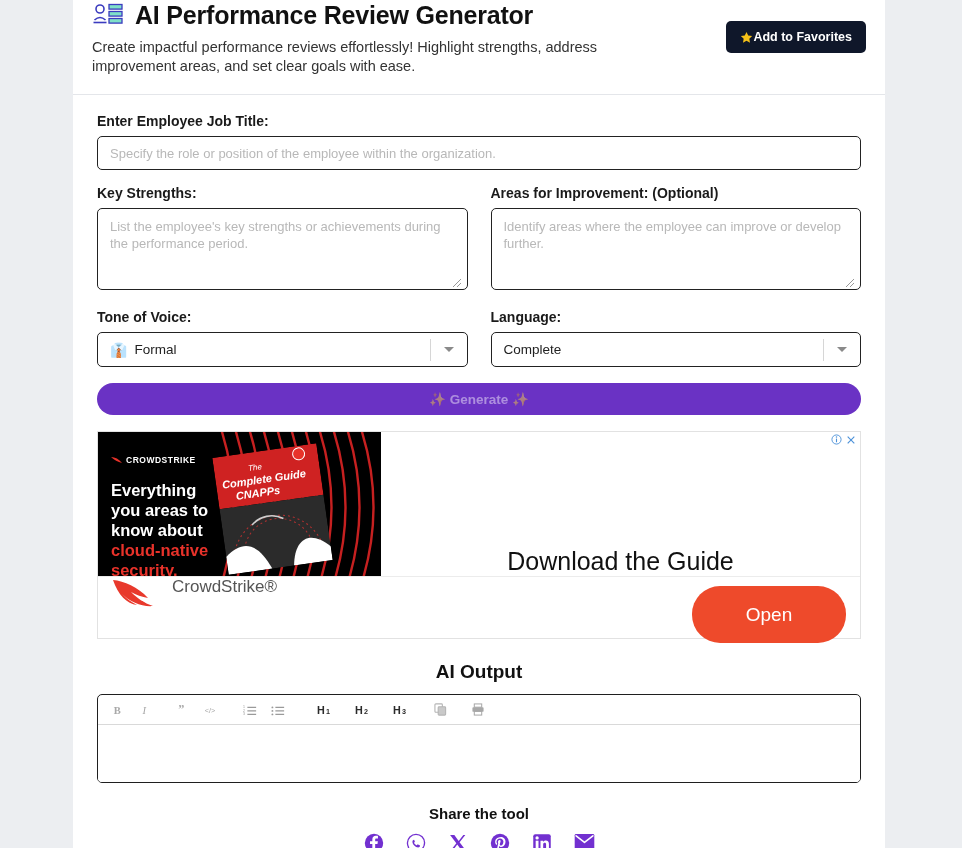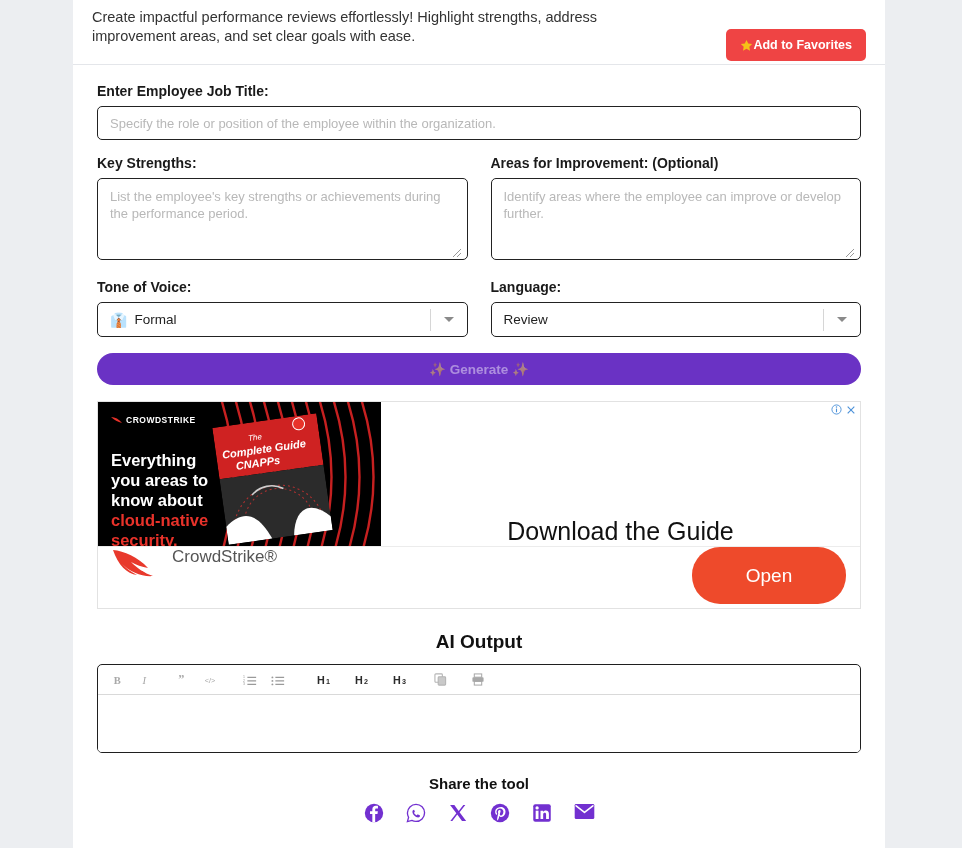--- a/index.html
+++ b/index.html
@@ -27,21 +27,21 @@
   .tool-title {
     font-size: 25px; font-weight: bold; color:#111; letter-spacing:-0.2px;
     line-height: 30px; margin:0;
   }
   .tool-desc {
     font-size:14.5px; color:#333; line-height:19px; margin:8px 0 0 0;
     max-width: 520px;
   }
   .fav-btn {
     position:absolute; right:19px; top:21px;
-    background:#ef4444; color:#fff; border:none; border-radius:5px;
+    background:#0f172a; color:#fff; border:none; border-radius:5px;
     height:32px; padding:0 14px; font-size:12.5px; font-weight:bold;
     display:flex; align-items:center; gap:0; cursor:pointer;
     font-family:"Liberation Sans", sans-serif;
   }
   .star-icon { width:13px; height:13px; display:block; }
 
   
   .form-area { padding: 18px 24px 0 24px; }
   .field-label {
     font-size:14px; font-weight:bold; color:#1a1a1a; display:block;
@@ -100,21 +100,21 @@
     position:absolute; right:4px; top:2px; display:flex; gap:4px;
     align-items:center; z-index:4;
   }
   .ad-choices svg { display:block; }
   .ad-banner { display:flex; height:144px; }
   .ad-left {
     width:283px; flex:0 0 283px; background:#000; position:relative;
     overflow:hidden;
   }
   .cs-logo-top {
-    position:absolute; left:13px; top:13px; display:flex;
+    position:absolute; left:13px; top:23px; display:flex;
     align-items:center; gap:3px; z-index:3;
   }
   .cs-word { color:#fff; font-size:8.5px; font-weight:bold; letter-spacing:0.5px; }
   .ad-head {
     position:absolute; left:13px; top:48px; z-index:3;
     font-size:16.5px; font-weight:bold; line-height:20px; color:#fff;
     font-family:"Liberation Sans", sans-serif;
   }
   .ad-head .red { color:#e8322a; }
   .stripes {
@@ -138,20 +138,21 @@
   }
   .falcon { width:46px; height:32px; flex:0 0 auto; }
   .adv-name {
     font-size:17px; color:#555; margin-left:14px; flex:1 1 auto;
     font-family:"Liberation Sans", sans-serif;
   }
   .open-btn {
     background:#ee4a2b; color:#fff; border:none; border-radius:28px;
     width:154px; height:57px; font-size:19px; cursor:pointer;
     font-family:"Liberation Sans", sans-serif;
+    margin-top:9px;
   }
 
   
   .out-title {
     text-align:center; font-size:19px; font-weight:bold; color:#111;
     margin:22px 0 11px 0;
   }
   .editor {
     border:1px solid #1f1f1f; border-radius:5px; overflow:hidden;
     background:#fff;
@@ -178,20 +179,33 @@
   }
   .share-icons a { display:block; line-height:0; cursor:pointer; }
 </style>
 </head>
 <body>
 
 <div class="page-wrap">
   <div class="content-col">
 
     <div class="tool-header">
+      <div class="title-row">
+        <span class="roster-icon">
+          <svg class="roster-icon" viewBox="0 0 32 26" xmlns="http://www.w3.org/2000/svg">
+            <circle cx="8" cy="7" r="4" fill="none" stroke="#3b3bbf" stroke-width="1.6"></circle>
+            <path d="M2.5 18 q5.5 -5 11 0" fill="none" stroke="#3b3bbf" stroke-width="1.6"></path>
+            <line x1="1.5" y1="20.5" x2="14.5" y2="20.5" stroke="#3b3bbf" stroke-width="1.6"></line>
+            <rect x="17" y="2.5" width="13" height="4.6" fill="#7fe0c8" stroke="#3b3bbf" stroke-width="1.3"></rect>
+            <rect x="17" y="9.5" width="13" height="4.6" fill="#7fe0c8" stroke="#3b3bbf" stroke-width="1.3"></rect>
+            <rect x="17" y="16.5" width="13" height="4.6" fill="#7fe0c8" stroke="#3b3bbf" stroke-width="1.3"></rect>
+          </svg>
+        </span>
+        <h1 class="tool-title">AI Performance Review Generator</h1>
+      </div>
       <p class="tool-desc">Create impactful performance reviews effortlessly! Highlight strengths, address improvement areas, and set clear goals with ease.</p>
 
       <button class="fav-btn">
         <span class="star-icon">
           <svg class="star-icon" viewBox="0 0 24 24" xmlns="http://www.w3.org/2000/svg">
             <path d="M12 1.8 L15.2 8.4 L22.4 9.4 L17.2 14.4 L18.5 21.6 L12 18.2 L5.5 21.6 L6.8 14.4 L1.6 9.4 L8.8 8.4 Z" fill="#f5c118"></path>
           </svg>
         </span>
         <span>Add to Favorites</span>
       </button>
@@ -243,21 +257,21 @@
                   <i class="caret-tri"></i>
                 </span>
             </div>
           </div>
         </div>
         <div class="col">
           <label class="field-label">Language:</label>
           <div class="sel-wrap">
             <div class="sel-box">
               <span class="sel-val">
-                <span>Review</span>
+                <span>Complete</span>
               </span>
               <span class="sel-divider"></span>
               <span class="sel-caret">
                   <i class="caret-tri"></i>
                 </span>
             </div>
           </div>
         </div>
       </div>
 

